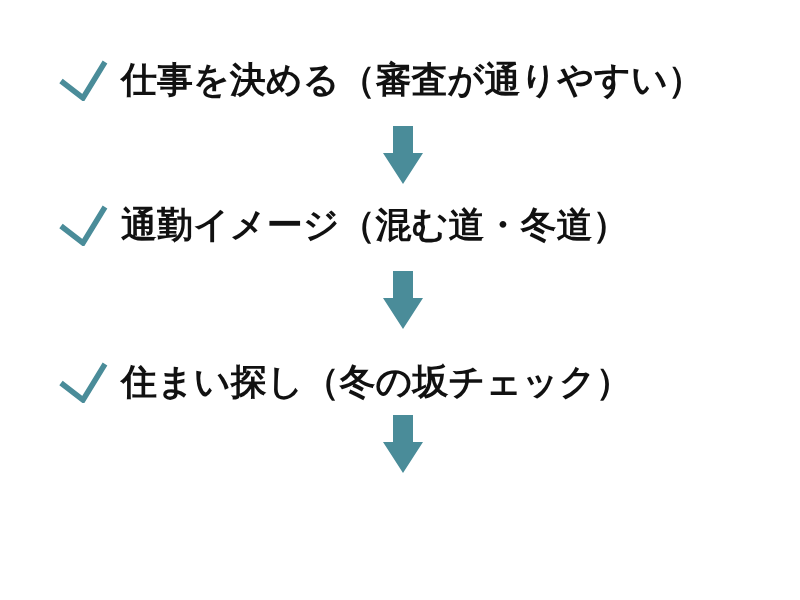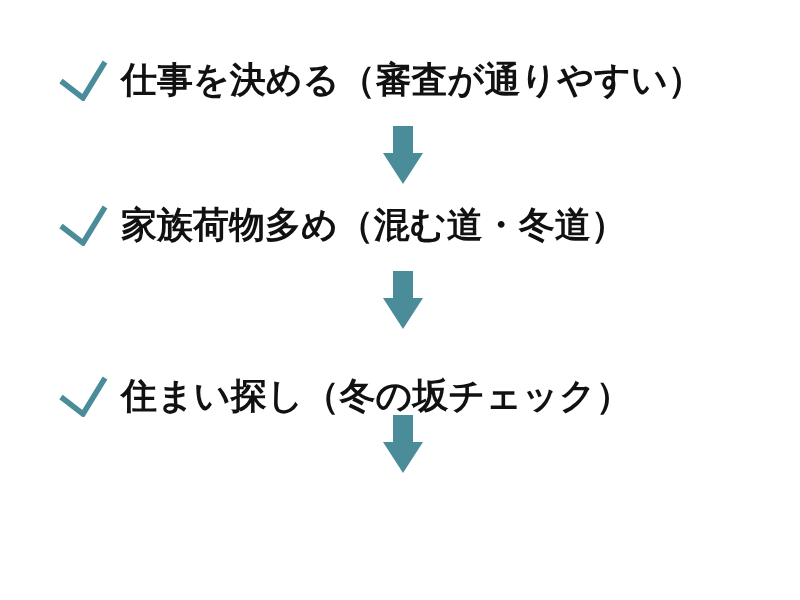--- a/index.html
+++ b/index.html
@@ -58,28 +58,28 @@
   </div>
 
   <svg class="arrow-down" style="top:126px" viewBox="0 0 42 58">
     <polygon points="11,0 31,0 31,27 41,27 21,58 1,27 11,27" fill="currentColor"></polygon>
   </svg>
 
   <div class="step" style="top:199px">
     <svg class="check-icon" viewBox="0 0 50 42">
       <polyline points="3,22 25,39 47,3" fill="none" stroke="currentColor" stroke-width="5.5" stroke-linecap="butt" stroke-linejoin="miter"></polyline>
     </svg>
-    <span class="label">家族荷物多め（混む道・冬道）</span>
+    <span class="label">通勤イメージ（混む道・冬道）</span>
   </div>
 
   <svg class="arrow-down" style="top:271px" viewBox="0 0 42 58">
     <polygon points="11,0 31,0 31,27 41,27 21,58 1,27 11,27" fill="currentColor"></polygon>
   </svg>
 
-  <div class="step" style="top:370px">
+  <div class="step" style="top:356px">
     <svg class="check-icon" viewBox="0 0 50 42">
       <polyline points="3,22 25,39 47,3" fill="none" stroke="currentColor" stroke-width="5.5" stroke-linecap="butt" stroke-linejoin="miter"></polyline>
     </svg>
     <span class="label">住まい探し（冬の坂チェック）</span>
   </div>
 
   <svg class="arrow-down" style="top:415px" viewBox="0 0 42 58">
     <polygon points="11,0 31,0 31,27 41,27 21,58 1,27 11,27" fill="currentColor"></polygon>
   </svg>
 

